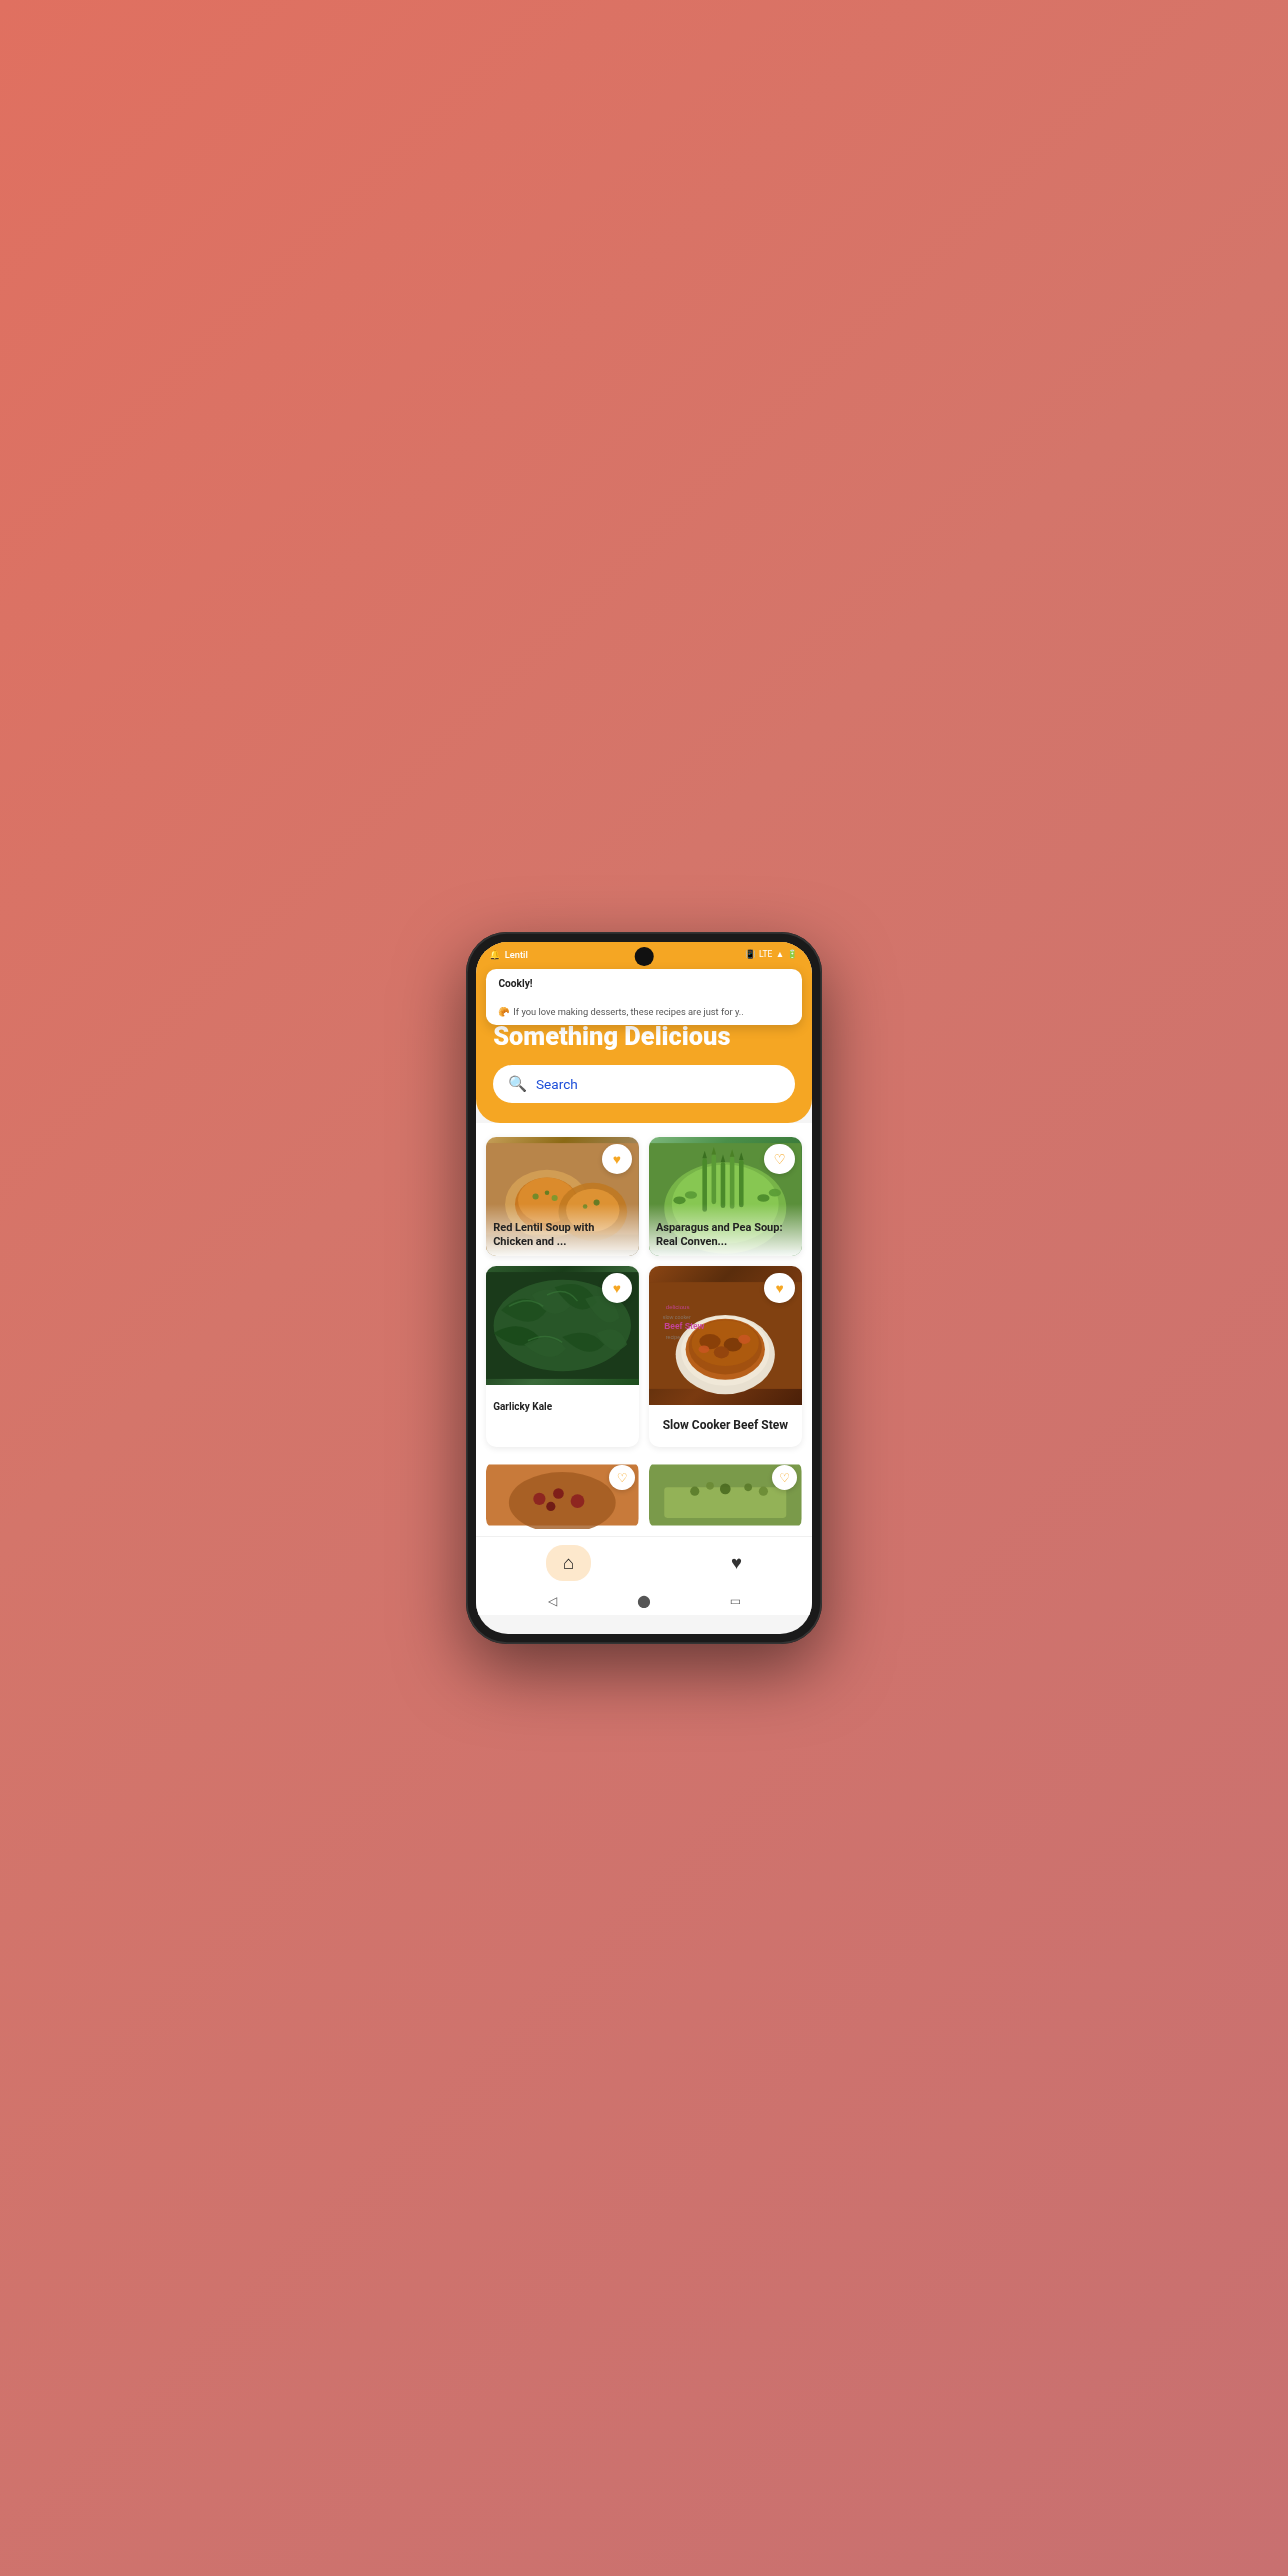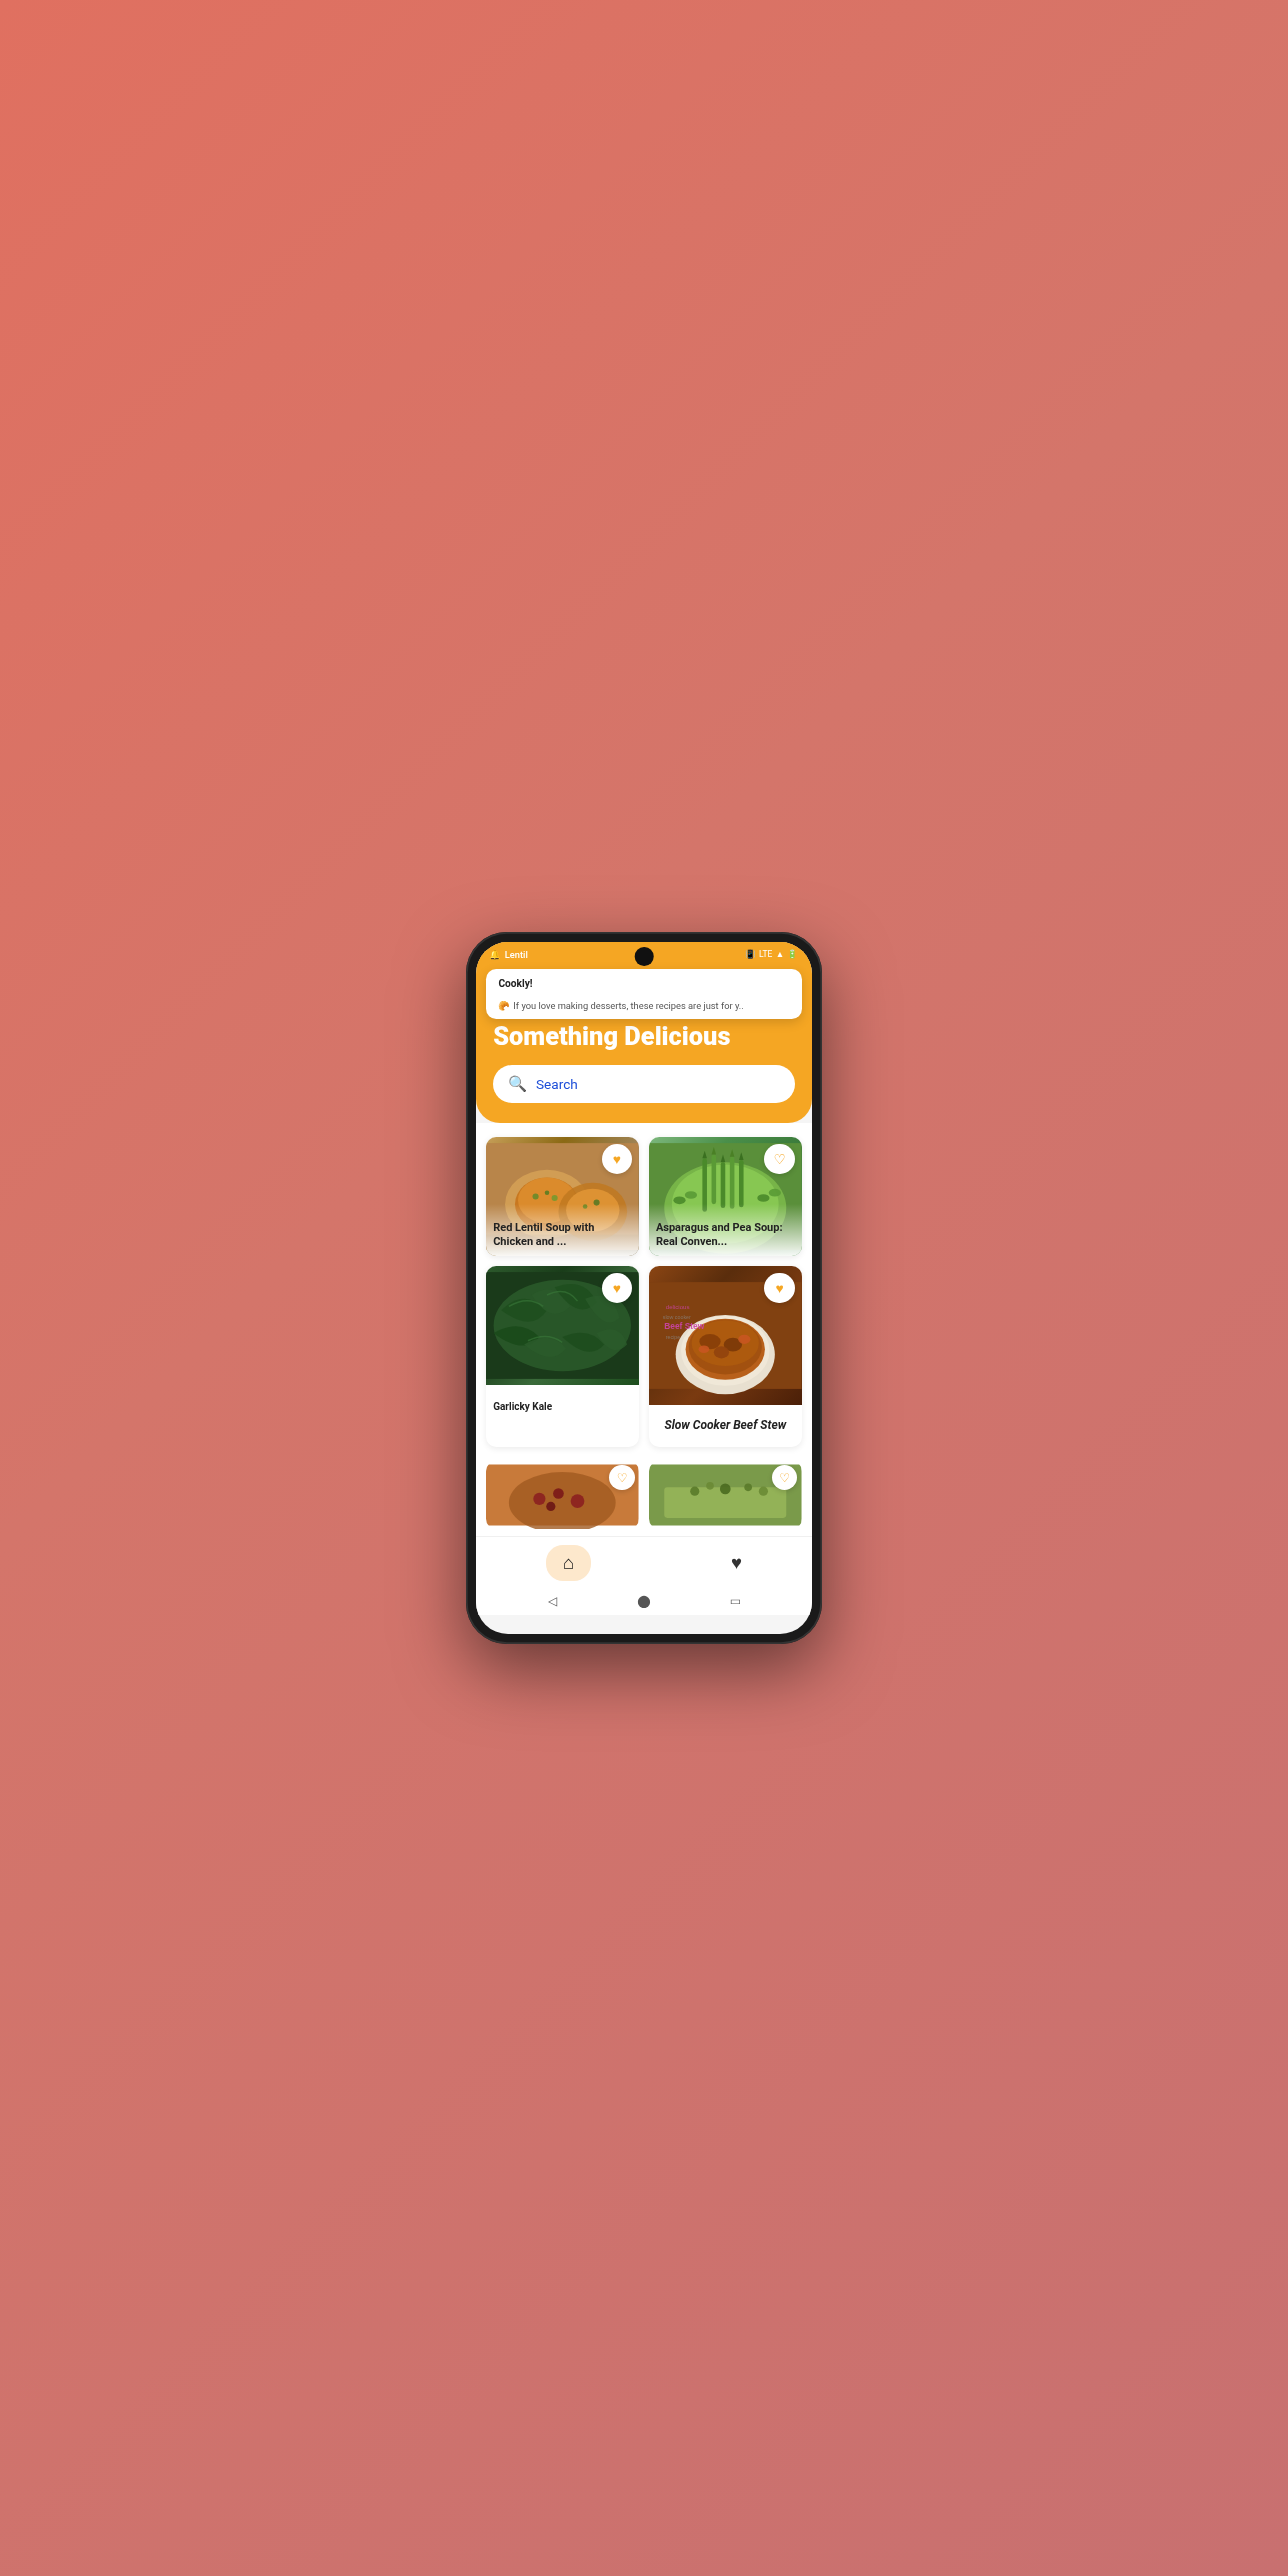--- a/index.html
+++ b/index.html
@@ -89,21 +89,21 @@
       border-radius: 10.2px;
       padding: 8.5px 12px;
       z-index: 15;
       box-shadow: 0 3.4px 10.2px rgba(0,0,0,0.15);
     }
 
     .notification-title {
       font-size: 10.2px;
       font-weight: 700;
       color: #222;
-      margin-bottom: 11px;
+      margin-bottom: 17px;
     }
 
     .notification-body {
       font-size: 9.3px;
       color: #555;
       display: flex;
       align-items: center;
       gap: 3.4px;
     }
 
@@ -471,21 +471,21 @@
 
               <text x="22" y="35" font-size="8" fill="#cc44aa" opacity="0.8" font-family="sans-serif">delicious</text>
               <text x="18" y="48" font-size="7" fill="#888" opacity="0.7" font-family="sans-serif">slow cooker</text>
               <text x="20" y="62" font-size="11" fill="#cc44aa" opacity="0.9" font-family="sans-serif" font-weight="bold">Beef Stew</text>
               <text x="22" y="74" font-size="7" fill="#888" opacity="0.7" font-family="sans-serif">recipe</text>
             </svg>
           </div>
           <div class="heart-btn">
             <span class="heart-filled">♥</span>
           </div>
-          <div class="recipe-title" style="padding: 6.8px; font-size: 12px; text-align: center; justify-content: center; font-style: italic;">
+          <div class="recipe-title" style="padding: 6.8px; font-size: 12px; text-align: center; justify-content: center;">
             <span>Slow Cooker Beef Stew</span>
           </div>
         </div>
 
       </div>
 
       <div class="partial-row">
         <div class="partial-card">
           <svg width="100%" height="100%" viewBox="0 0 200 80" xmlns="http://www.w3.org/2000/svg">
             <rect width="200" height="80" fill="#c87a3a"></rect>

